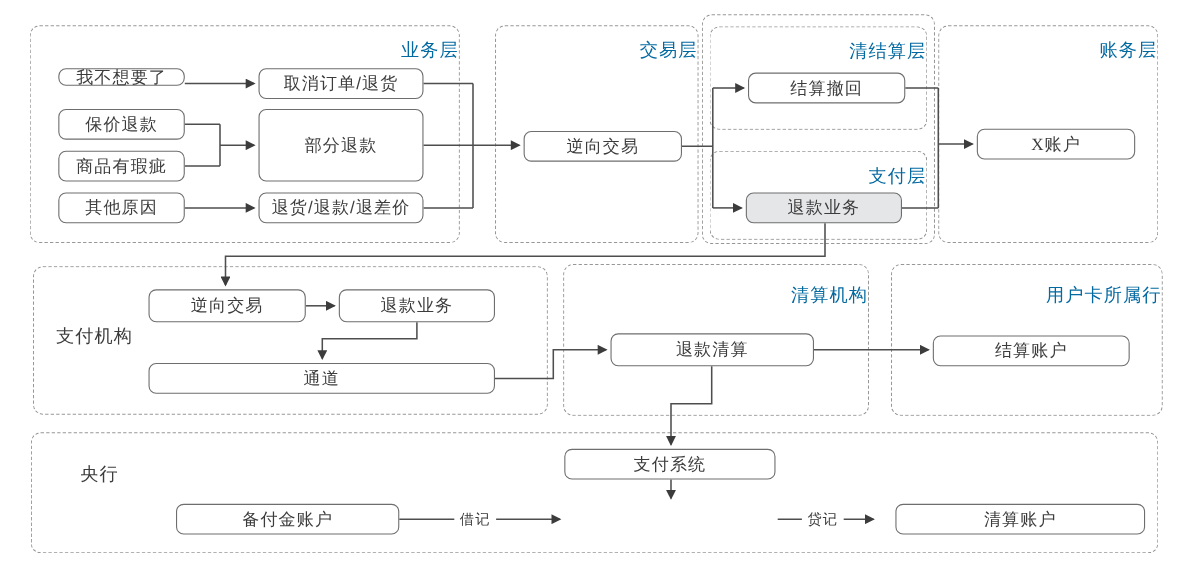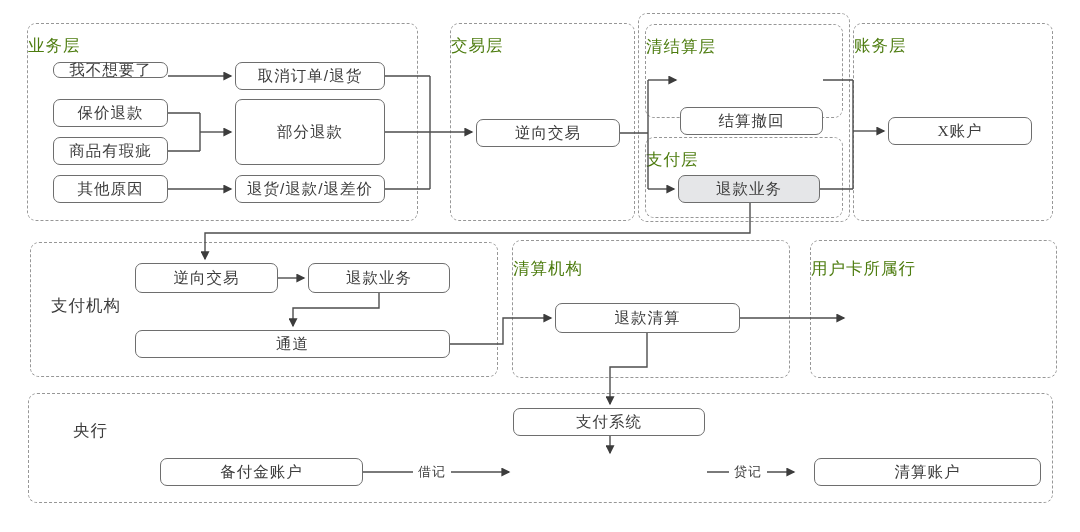--- a/index.html
+++ b/index.html
@@ -5,21 +5,21 @@
   html,body{margin:0;padding:0;background:#ffffff;}
   .canvas{
     position:relative;width:1080px;height:532px;background:#ffffff;overflow:hidden;
     font-family:"Liberation Sans",sans-serif;color:#3c3c3c;
   }
   .group{
     position:absolute;border:1.6px dashed #979797;border-radius:9px;background:transparent;
     box-sizing:border-box;
   }
   .group-title{
-    display:block;text-align:left;margin-top:11px;font-size:16.5px;color:#4d7c0f;
+    display:block;text-align:right;margin-top:11px;font-size:16.5px;color:#0369a1;
     letter-spacing:1px;
   }
   .side-title{
     position:absolute;font-size:16.5px;color:#3c3c3c;letter-spacing:1px;white-space:nowrap;
   }
   .node{
     position:absolute;border:1.6px solid #6e6e6e;border-radius:7px;background:#ffffff;
     display:flex;align-items:center;justify-content:center;font-size:15.5px;color:#3c3c3c;
     box-sizing:border-box;letter-spacing:1px;white-space:nowrap;z-index:3;
   }
@@ -109,29 +109,30 @@
   <div class="node" style="left:53px;top:62px;width:115px;height:16px;">我不想要了</div>
   <div class="node" style="left:235px;top:62px;width:150px;height:28px;">取消订单/退货</div>
   <div class="node" style="left:53px;top:99px;width:115px;height:28px;">保价退款</div>
   <div class="node" style="left:53px;top:137px;width:115px;height:28px;">商品有瑕疵</div>
   <div class="node" style="left:235px;top:99px;width:150px;height:66px;">部分退款</div>
   <div class="node" style="left:53px;top:175px;width:115px;height:28px;">其他原因</div>
   <div class="node" style="left:235px;top:175px;width:150px;height:28px;">退货/退款/退差价</div>
 
   <div class="node" style="left:476px;top:119px;width:144px;height:28px;">逆向交易</div>
 
-  <div class="node" style="left:680px;top:66px;width:143px;height:28px;margin-top:41px;">结算撤回</div>
+  <div class="node" style="left:680px;top:66px;width:143px;height:28px;">结算撤回</div>
   <div class="node highlight" style="left:678px;top:175px;width:142px;height:28px;">退款业务</div>
 
   <div class="node" style="left:888px;top:117px;width:144px;height:28px;font-family:Liberation Serif, serif;">X账户</div>
 
   <div class="node" style="left:135px;top:263px;width:143px;height:30px;">逆向交易</div>
   <div class="node" style="left:308px;top:263px;width:142px;height:30px;">退款业务</div>
   <div class="node" style="left:135px;top:330px;width:315px;height:28px;">通道</div>
 
   <div class="node" style="left:555px;top:303px;width:185px;height:30px;">退款清算</div>
 
+  <div class="node" style="left:848px;top:305px;width:179px;height:28px;">结算账户</div>
 
   <div class="node" style="left:513px;top:408px;width:192px;height:28px;">支付系统</div>
   <div class="node" style="left:160px;top:458px;width:203px;height:28px;">备付金账户</div>
   <div class="node" style="left:798px;top:458px;width:227px;height:28px;margin-left:16px;">清算账户</div>
 
 </div>
 
 </body></html>

